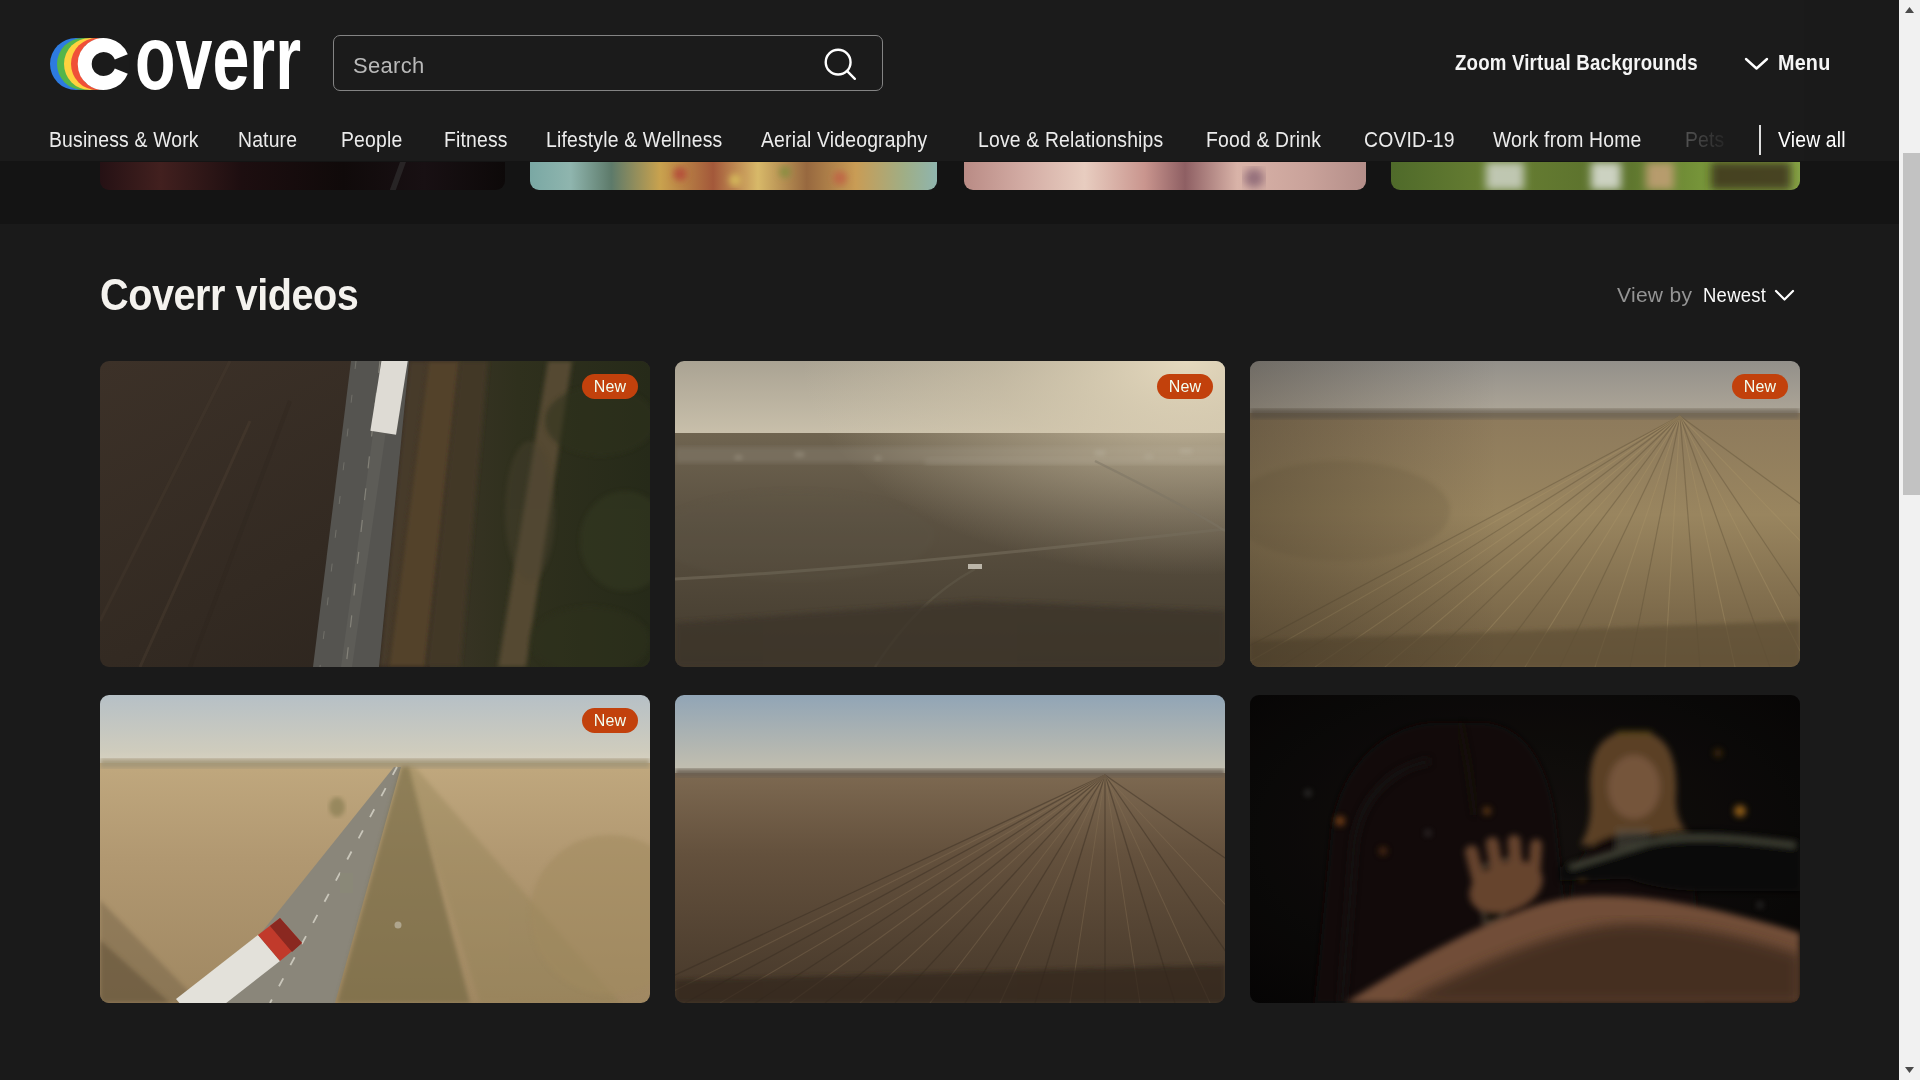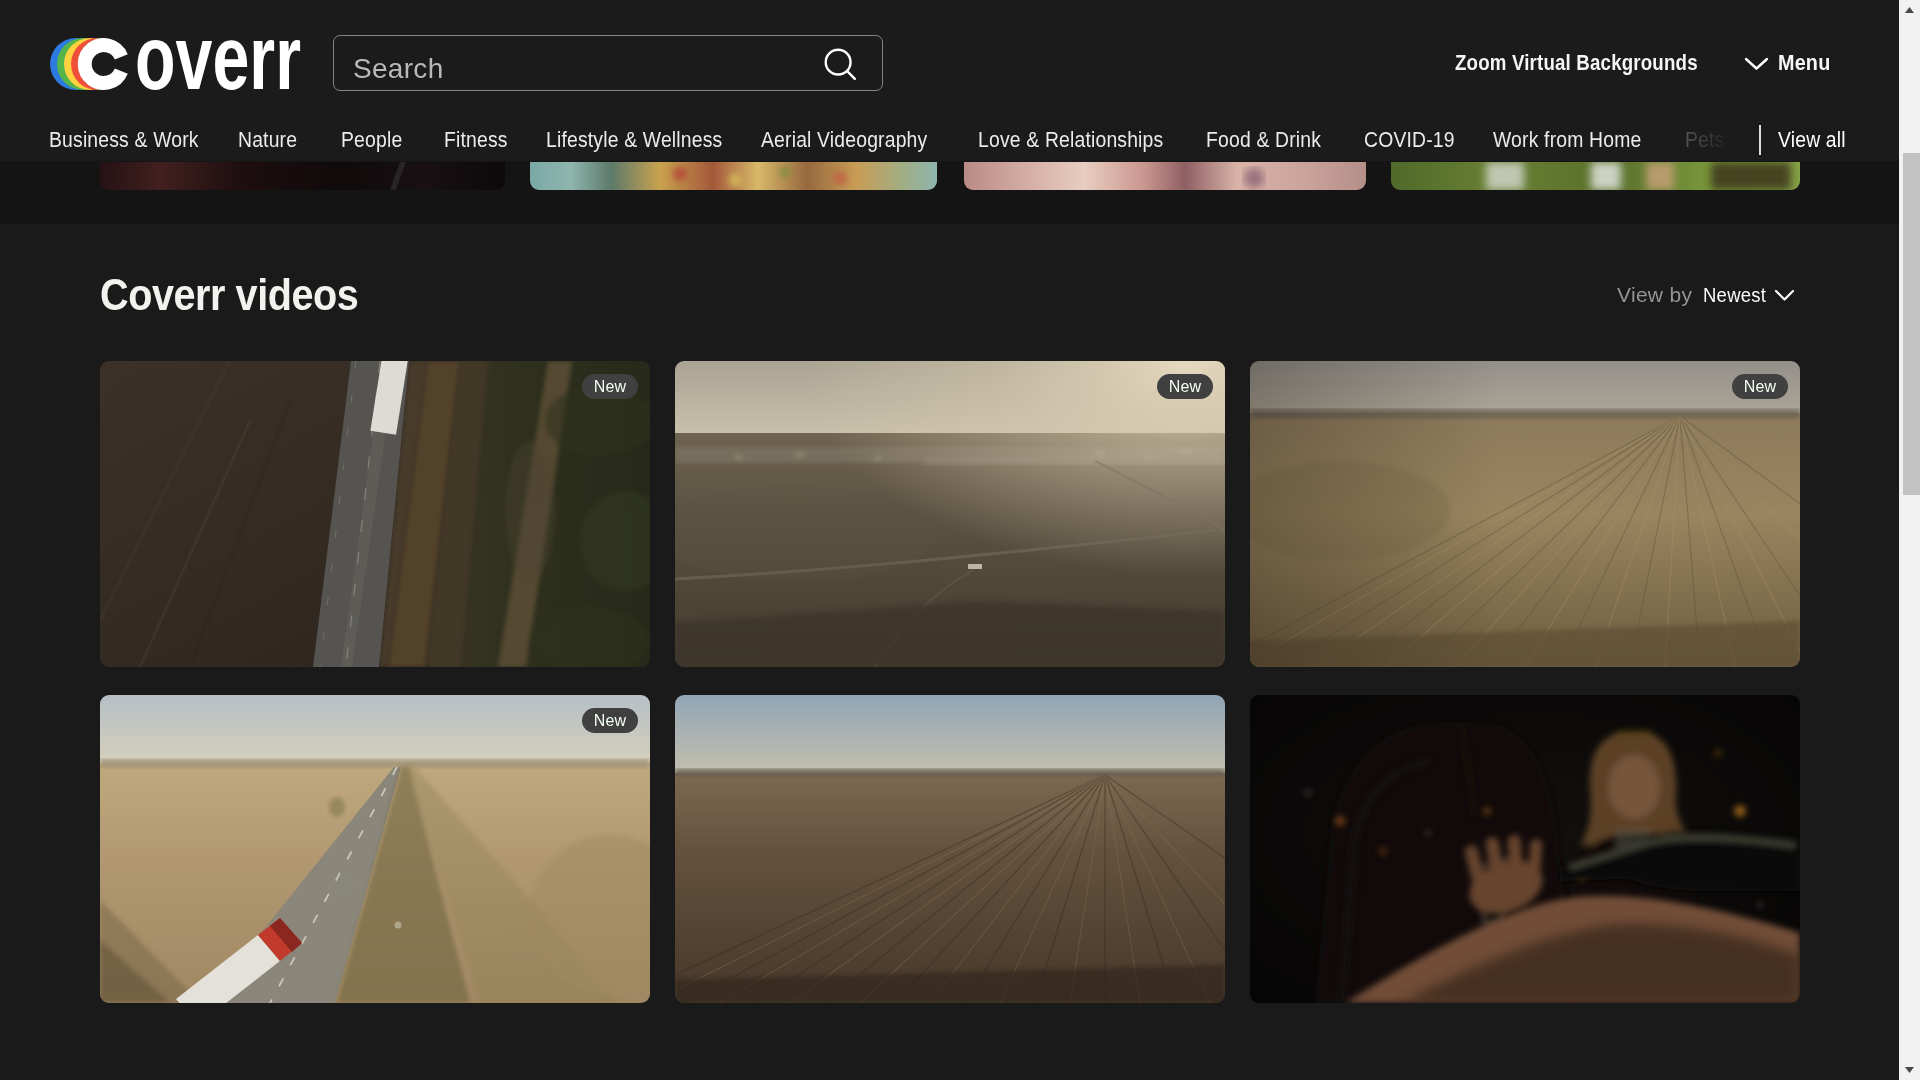--- a/index.html
+++ b/index.html
@@ -4,34 +4,34 @@
 <style>
   * { margin:0; padding:0; box-sizing:border-box; }
   html,body { width:1920px; height:1080px; overflow:hidden; background:#1a1a1a;
     font-family:"Liberation Sans", sans-serif; }
   .abs { position:absolute; }
   #stage { position:relative; width:1920px; height:1080px; background:#1a1a1a; }
   
   #header { position:absolute; left:0; top:0; width:1804px; height:161px; background:#1b1b1b; z-index:10; }
   #searchbox { position:absolute; left:333px; top:35px; width:550px; height:56px;
     border:1px solid #848484; border-radius:7px; }
-  #searchbox .ph { position:absolute; left:19px; top:17px; font-size:28px; color:#b9b9b9; letter-spacing:.3px;text-align:center; }
+  #searchbox .ph { position:absolute; left:19px; top:17px; font-size:22px; color:#b9b9b9; letter-spacing:.3px;text-align:center; }
   .hdr-bold { font-weight:bold; font-size:22px; color:#f5f5f5; letter-spacing:.2px; transform-origin:left top; }
   .nav-item { position:absolute; top:127px; font-size:22px; color:#ebebeb; white-space:nowrap; letter-spacing:.2px; transform:scaleX(.88); transform-origin:left top; }
   
   #band { position:absolute; left:0; top:161px; width:1920px; height:63px; background:#141414; }
   .stub { position:absolute; top:1px; height:28px; border-radius:0 0 9px 9px; overflow:hidden; }
   .stub svg { display:block; }
   
   #main { position:absolute; left:0; top:224px; width:1920px; height:856px; background:#1a1a1a; }
   #title { position:absolute; left:100px; top:269px; font-size:45px; font-weight:bold; color:#f4f2ee; letter-spacing:-.5px; transform:scaleX(.88); transform-origin:left top; }
   .thumb { position:absolute; width:550px; border-radius:9px; overflow:hidden; }
   .thumb svg { display:block; }
   .badge { position:absolute; top:13px; right:12px; width:56px; height:25px; border-radius:13px;
-    background:#404040; color:#f2fff2; font-size:16px; text-align:center; line-height:25px; letter-spacing:.2px; }
+    background:#c2410c; color:#f2fff2; font-size:16px; text-align:center; line-height:25px; letter-spacing:.2px; }
   
   #sb { position:absolute; left:1899px; top:0; width:21px; height:1080px; background:#f1f1f1; z-index:60; }
   #sb .thumbbar { position:absolute; left:4px; top:153px; width:17px; height:342px; background:#c2c2c2; }
 </style>
 </head>
 <body>
 <div id="stage">
 
   <div id="header">
 

